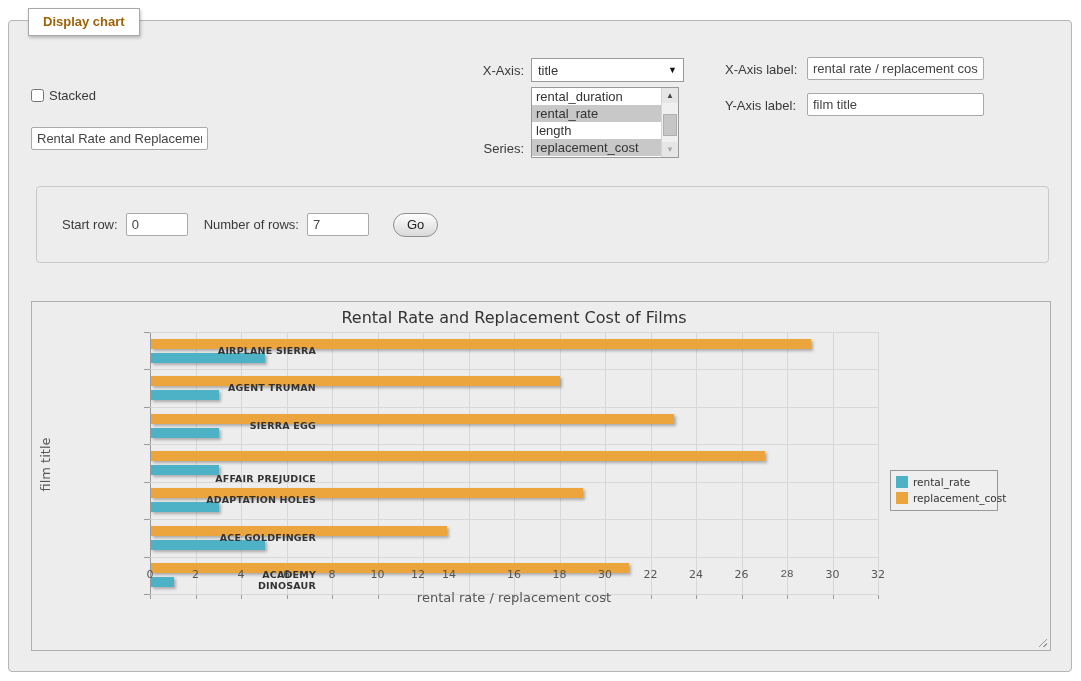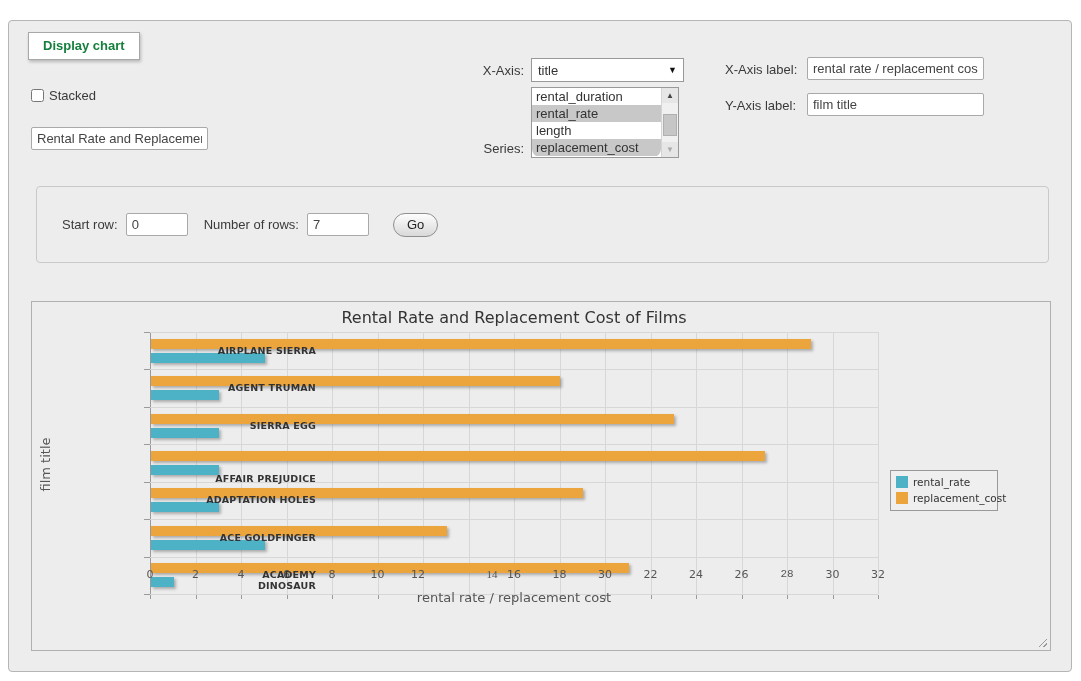--- a/index.html
+++ b/index.html
@@ -7,23 +7,22 @@
   body { position:relative; overflow:hidden; }
 
   
   .panel {
     position:absolute; left:8px; top:20px; width:1064px; height:652px;
     background:#ededed; border:1px solid #b5b5b5; border-radius:4px;
   }
   .tab {
     position:absolute; left:28px; top:8px; z-index:3;
     background:#fff; border:1px solid #a8a8a8; padding:5px 14px 6px 14px;
-    font-weight:bold; font-size:13px; color:#15803d;
+    font-weight:bold; font-size:13px; color:#a16207;
     box-shadow:1px 2px 3px rgba(0,0,0,0.22);
-    margin-top:24px;
   }
 
   
   .radios { position:absolute; left:22px; top:37px; display:flex; align-items:center; gap:10px; }
   .radios label { display:flex; align-items:center; gap:4px; }
   .stacked-row { position:absolute; left:22px; top:67px; display:flex; align-items:center; gap:5px; }
   input[type=radio], input[type=checkbox] { margin:0; }
 
   input.txt {
     border:1px solid #a9a9a9; background:#fff; height:23px; padding:2px 5px;
@@ -41,21 +40,21 @@
     position:absolute; left:522px; top:37px; width:153px; height:24px;
     background:#fff; border:1px solid #999; display:flex; align-items:center;
     padding:0 6px; color:#333; cursor:default;
   }
   .fake-select .arrow { margin-left:auto; font-size:9px; color:#111; }
 
   .listbox {
     position:absolute; left:522px; top:66px; width:148px; height:71px;
     background:#fff; border:1px solid #999; display:flex;
   }
-  .listbox .opts { flex:1; overflow:hidden;border-radius:8px; }
+  .listbox .opts { flex:1; overflow:hidden; }
   .listbox .opt { height:17px; line-height:17px; padding:0 4px; color:#333; white-space:nowrap; }
   .listbox .opt.sel { background:#c8c8c8; }
   .sbar { width:17px; background:#f0f0f0; border-left:1px solid #d5d5d5; position:relative; }
   .sbar .btn { height:15px; display:flex; align-items:center; justify-content:center; font-size:8px; color:#444; background:#e6e6e6; }
   .sbar .btn.down { position:absolute; bottom:0; left:0; right:0; color:#aaa; }
   .sbar .thumb { position:absolute; left:1px; right:1px; top:26px; height:22px; background:#c6c6c6; border:1px solid #b0b0b0; }
 
   #xaxislabel-input { position:absolute; left:798px; top:36px; width:177px; }
   #yaxislabel-input { position:absolute; left:798px; top:72px; width:177px; }
 
@@ -242,21 +241,21 @@
         </div>
       </div>
     <div class="resize-grip"></div>
   <div class="xtick-label" style="left: 118px;">0</div>
       <div class="xtick-label" style="left: 163.5px;">2</div>
       <div class="xtick-label" style="left: 209px;">4</div>
       <div class="xtick-label" style="left: 254.5px;">6</div>
       <div class="xtick-label" style="left: 300px;">8</div>
       <div class="xtick-label" style="left: 345.5px;">10</div>
       <div class="xtick-label" style="left: 386px;">12</div>
-      <div class="xtick-label" style="left: 460px; font-family: Liberation Serif, serif;">14</div>
+      <div class="xtick-label" style="left: 417px;">14</div>
       <div class="xtick-label" style="left: 482px;">16</div>
       <div class="xtick-label" style="left: 527.5px;">18</div>
       <div class="xtick-label" style="left: 573px;">30</div>
       <div class="xtick-label" style="left: 618.5px;">22</div>
       <div class="xtick-label" style="left: 664px;">24</div>
       <div class="xtick-label" style="left: 709.5px;">26</div>
       <div class="xtick-label" style="left: 755px; font-family: Liberation Mono, monospace;">28</div>
       <div class="xtick-label" style="left: 800.5px;">30</div>
       <div class="xtick-label" style="left: 846px;">32</div>
       <div class="cat-label" style="top: 42.7143px;">AIRPLANE SIERRA</div>

